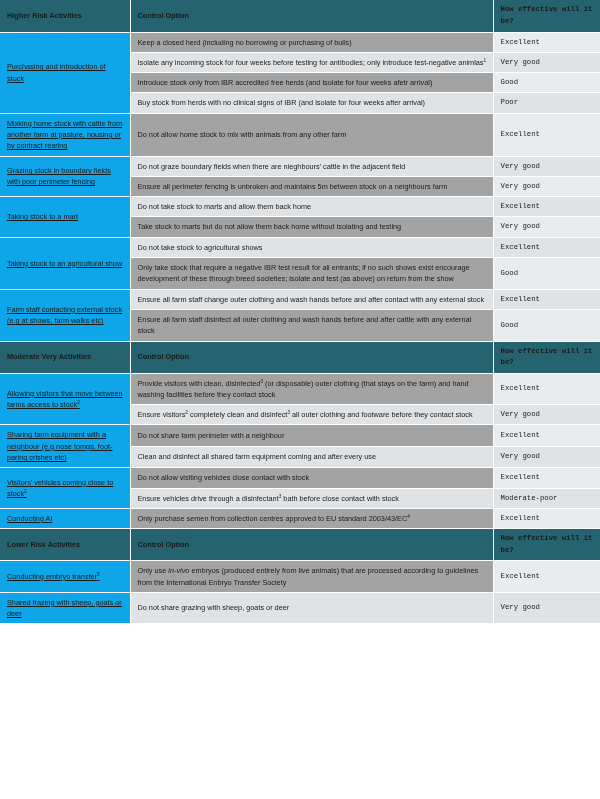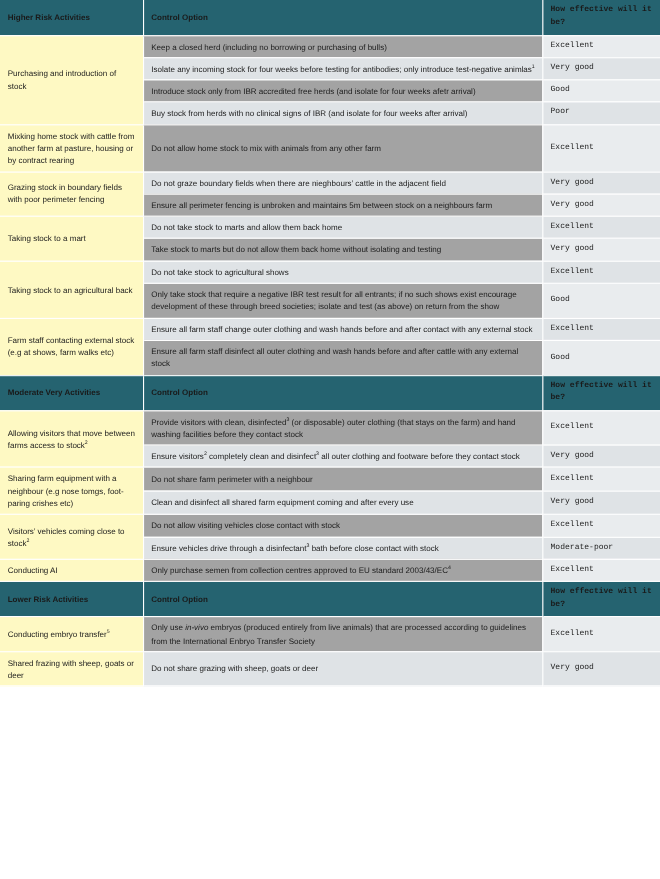--- a/index.html
+++ b/index.html
@@ -42,22 +42,23 @@
     font-size: 7.6px;
     height: 32px;
     padding-top: 3px;
     padding-bottom: 3px;
     border-bottom: 1.5px solid #ffffff;
     border-right: 1.5px solid #ffffff;
   }
 
   
   td.activity-cell {
-    background: #fef9c3;
+    background: #0ea5e9;
     vertical-align: middle;
+    text-decoration: underline;
   }
   td.control-cell  { background: #a3a3a3; }
   td.effect-cell   { background: #e9ecee; }
   td.control-cell.alt, td.effect-cell.alt { background: #dfe3e6; }
 
   td.control-cell { vertical-align: middle; }
   td.effect-cell  { vertical-align: middle; }
 
   sup {
     font-size: 65%;
@@ -115,21 +116,21 @@
       <tr>
         <td class="activity-cell" rowspan="2">Taking stock to a mart</td>
         <td class="control-cell alt">Do not take stock to marts and allow them back home</td>
         <td class="effect-cell alt">Excellent</td>
       </tr>
       <tr>
         <td class="control-cell">Take stock to marts but do not allow them back home without isolating and testing</td>
         <td class="effect-cell">Very good</td>
       </tr>
       <tr>
-        <td class="activity-cell" rowspan="2">Taking stock to an agricultural back</td>
+        <td class="activity-cell" rowspan="2">Taking stock to an agricultural show</td>
         <td class="control-cell alt">Do not take stock to agricultural shows</td>
         <td class="effect-cell alt">Excellent</td>
       </tr>
       <tr>
         <td class="control-cell">Only take stock that require a negative IBR test result for all entrants; if no such shows exist encourage development of these through breed societies; isolate and test (as above) on return from the show</td>
         <td class="effect-cell">Good</td>
       </tr>
       <tr>
         <td class="activity-cell" rowspan="2">Farm staff contacting external stock (e.g at shows, farm walks etc)</td>
         <td class="control-cell alt">Ensure all farm staff change outer clothing and wash hands before and after contact with any external stock</td>

